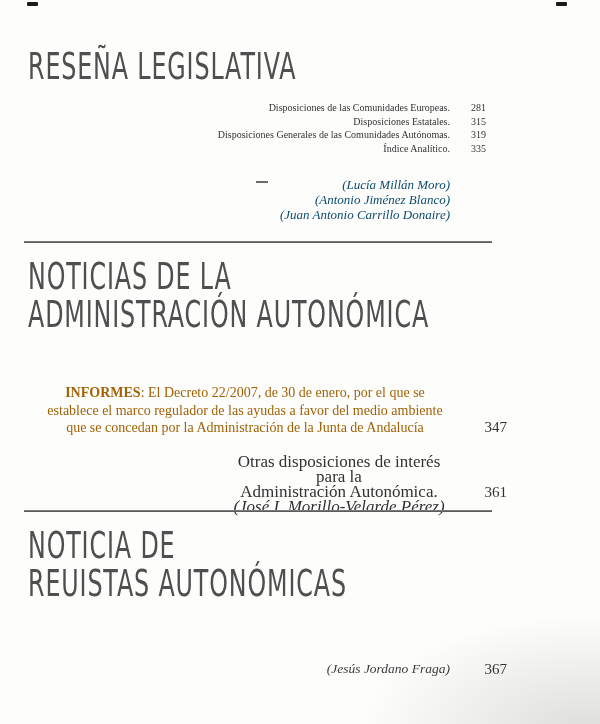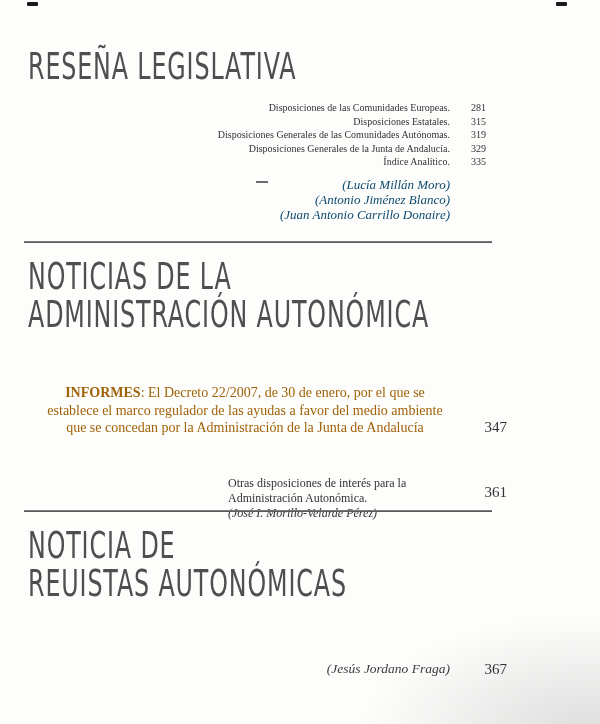--- a/index.html
+++ b/index.html
@@ -41,22 +41,22 @@
   .stray-dash{position:absolute;left:256px;top:181px;width:12px;height:2px;background:#6b6b6b;}
   .rule{position:absolute;left:24px;width:468px;height:2px;background:linear-gradient(to bottom,#8a8a8a,#4c4c4c);}
   .rule.r1{top:241px;}
   .rule.r2{top:510px;}
   .informes{
     position:absolute;left:40px;top:384px;width:410px;
     text-align:center;font-size:14px;line-height:17.6px;color:#a16207;
   }
   .informes b{font-weight:bold;}
   .otras{
-    position:absolute;left:228px;top:476px;width:222px;
-    font-size:12px;line-height:15px;color:#323232;
+    position:absolute;left:228px;top:454px;width:222px;
+    text-align:center;font-size:17px;line-height:15px;color:#323232;
   }
   .otras .it{font-style:italic;}
   .pagenum{
     position:absolute;left:450px;width:57px;text-align:right;
     font-size:15px;color:#323232;
   }
   .jordano{
     position:absolute;left:28px;top:661px;width:422px;
     text-align:right;font-style:italic;font-size:13.5px;color:#3a3a3a;
   }
@@ -79,24 +79,20 @@
     <span class="toc-label">Disposiciones de las Comunidades Europeas.</span>
     <span class="toc-num">281</span>
   </div>
   <div class="toc-row">
     <span class="toc-label">Disposiciones Estatales.</span>
     <span class="toc-num">315</span>
   </div>
   <div class="toc-row">
     <span class="toc-label">Disposiciones Generales de las Comunidades Autónomas.</span>
     <span class="toc-num">319</span>
-  </div>
-  <div class="toc-row">
-    <span class="toc-label">Disposiciones Generales de la Junta de Andalucía.</span>
-    <span class="toc-num">329</span>
   </div>
   <div class="toc-row">
     <span class="toc-label">Índice Analítico.</span>
     <span class="toc-num">335</span>
   </div>
 </div>
 
 <div class="stray-dash"></div>
 
 <div class="authors">

